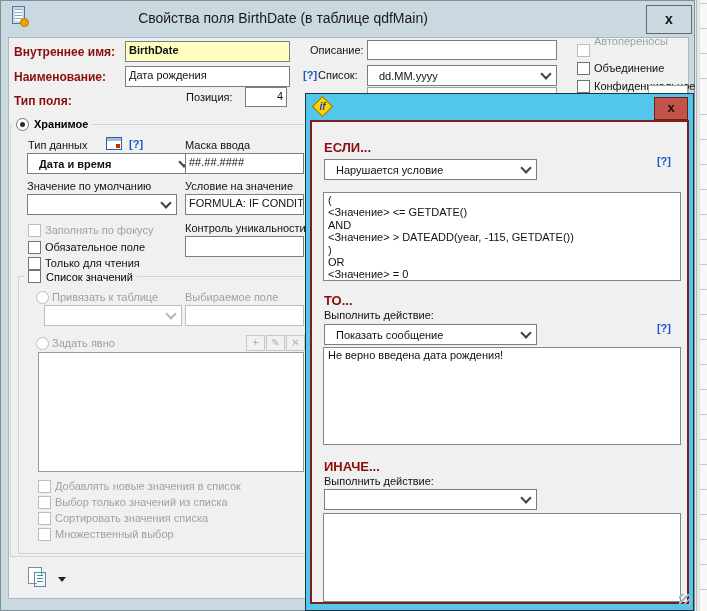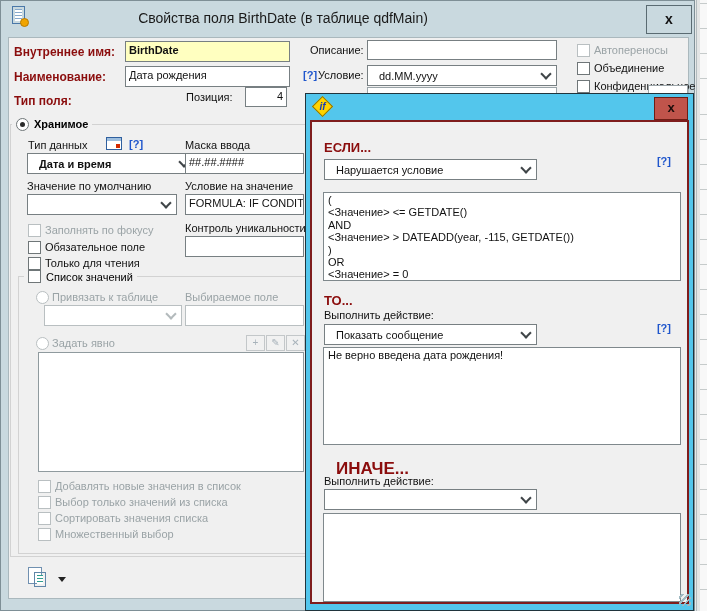--- a/index.html
+++ b/index.html
@@ -102,26 +102,26 @@
       <span>x</span>
     </div>
     <div class="client"></div>
   </div>
 
   <div class="lbl red" style="left:14px;top:45px">Внутреннее имя:</div>
   <div class="inp bold" style="left:125px;top:41px;width:165px;height:21px;background:#ffffc0">BirthDate</div>
   <div class="lbl" style="left:310px;top:44px">Описание:</div>
   <div class="inp" style="left:367px;top:40px;width:190px;height:20px"></div>
   <div class="cb d" style="left:577px;top:44px"></div>
-  <div class="lbl dis" style="left:594px;top:44px">Автопереносы</div>
+  <div class="lbl dis" style="left:594px;top:35px">Автопереносы</div>
 
   <div class="lbl red" style="left:14px;top:70px">Наименование:</div>
   <div class="inp" style="left:125px;top:66px;width:165px;height:21px">Дата рождения</div>
   <div class="help" style="left:303px;top:69px">[?]</div>
-  <div class="lbl" style="left:318px;top:69px">Условие:</div>
+  <div class="lbl" style="left:318px;top:69px">Список:</div>
   <div class="cmb" style="left:367px;top:65px;width:190px;height:21px">
     <span class="v">dd.MM.yyyy</span>
     <span class="chev"></span>
   </div>
   <div class="cb" style="left:577px;top:62px"></div>
   <div class="lbl" style="left:594px;top:62px">Объединение</div>
   <div class="cb" style="left:577px;top:80px"></div>
   <div class="lbl" style="left:594px;top:80px">Конфиденциальное</div>
 
   <div class="lbl red" style="left:14px;top:94px">Тип поля:</div>
@@ -230,21 +230,21 @@
 
       <div class="lbl red" style="left:12px;top:171px;font-size:13px">ТО...</div>
       <div class="lbl" style="left:12px;top:187px">Выполнить действие:</div>
       <div class="cmb" style="left:12px;top:202px;width:213px;height:21px">
         <span class="v">Показать сообщение</span>
         <span class="chev"></span>
       </div>
       <div class="help" style="right:16px;top:200px">[?]</div>
       <div class="tarea" style="left:11px;top:225px;width:358px;height:98px">Не верно введена дата рождения!</div>
 
-      <div class="lbl red" style="left:24px;top:337px;font-size:17px">ИНАЧЕ...</div>
+      <div class="lbl red" style="left:12px;top:337px;font-size:13px">ИНАЧЕ...</div>
       <div class="lbl" style="left:12px;top:353px">Выполнить действие:</div>
       <div class="cmb" style="left:12px;top:367px;width:213px;height:21px">
         <span class="v"></span>
         <span class="chev"></span>
       </div>
       <div class="tarea" style="left:11px;top:391px;width:358px;height:89px"></div>
     </div>
 
     <div class="grip"></div>
   </div>

